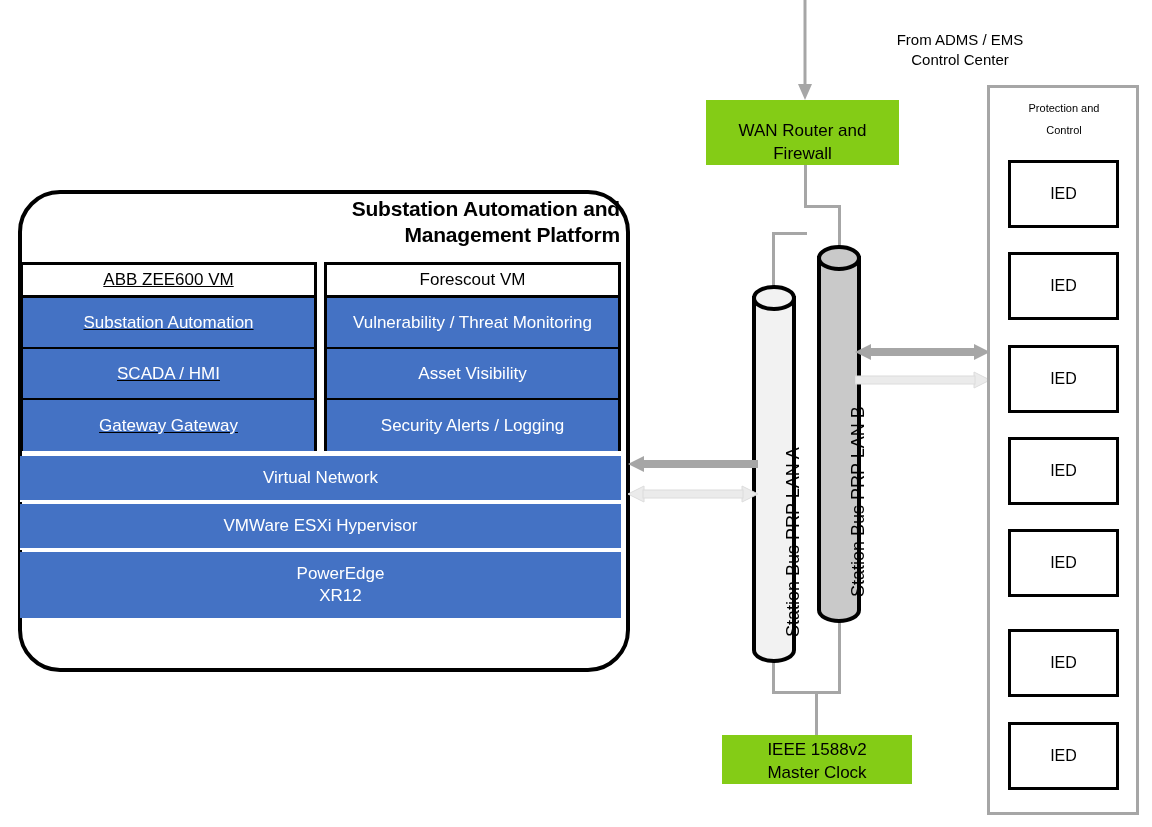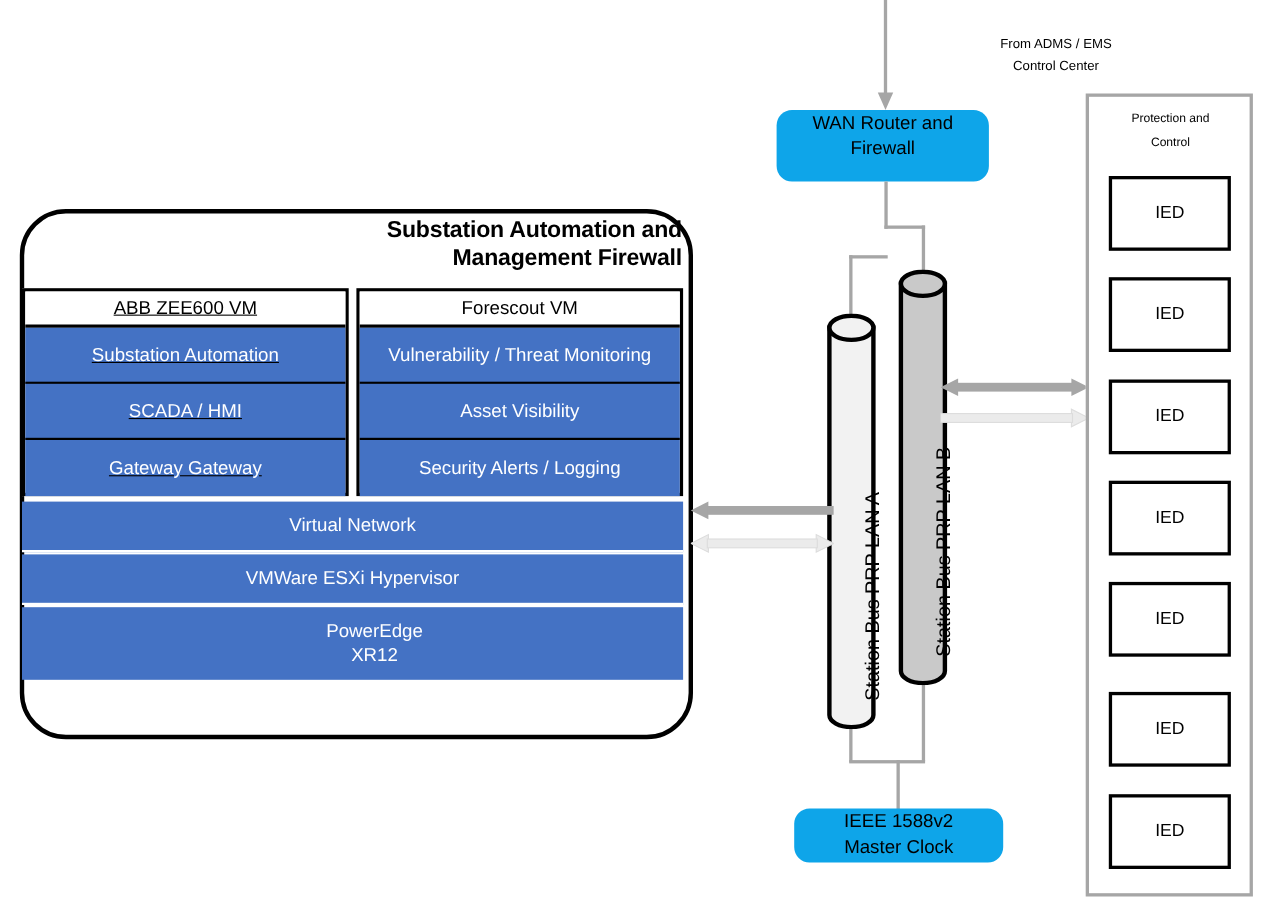--- a/index.html
+++ b/index.html
@@ -89,38 +89,37 @@
     line-height: 22px;
     box-sizing: border-box;
     border-bottom: 2px solid #ffffff;
   }
   #layer-vnet  { top: 456px; height: 46px; }
   #layer-esxi  { top: 504px; height: 46px; }
   #layer-edge  { top: 552px; height: 66px; border-bottom: none; padding-left: 40px; }
 
   
   .gray-box {
-    background: #0ea5e9;
-    color: #000000;
-    display: flex;
-    align-items: flex-start;
+    background: #84cc16;
+    color: #000000;
+    display: flex;
+    align-items: flex-end;
     justify-content: center;
     text-align: center;
     font-size: 17px;
     line-height: 23px;
-    border-radius: 14px;
   }
   #wan-box   { left: 706px; top: 100px; width: 193px; height: 65px; }
   #clock-box { left: 722px; top: 735px; width: 190px; height: 49px; }
 
   
   #adms-label {
     left: 800px; top: 30px;
     width: 320px;
-    font-size: 12px;
+    font-size: 15px;
     color: #000000;
     text-align: center;
     line-height: 20px;
   }
 
   
   #pc-panel {
     left: 987px; top: 85px;
     width: 152px; height: 730px;
     border: 3px solid #a6a6a6;
@@ -224,21 +223,21 @@
   <div class="abs gray-box" id="clock-box">
     <div>
       <div>IEEE 1588v2</div>
       <div>Master Clock</div>
     </div>
   </div>
 
   <div class="abs" id="platform-box"></div>
   <div class="abs" id="platform-title">
     <div>Substation Automation and</div>
-    <div>Management Firewall</div>
+    <div>Management Platform</div>
   </div>
 
   <div class="abs vm-col" id="vm-left">
     <div class="vm-header">ABB ZEE600 VM</div>
     <div class="vm-row h51">Substation Automation</div>
     <div class="vm-row h51">SCADA / HMI</div>
     <div class="vm-row h51">Gateway Gateway</div>
   </div>
 
   <div class="abs vm-col" id="vm-right">

